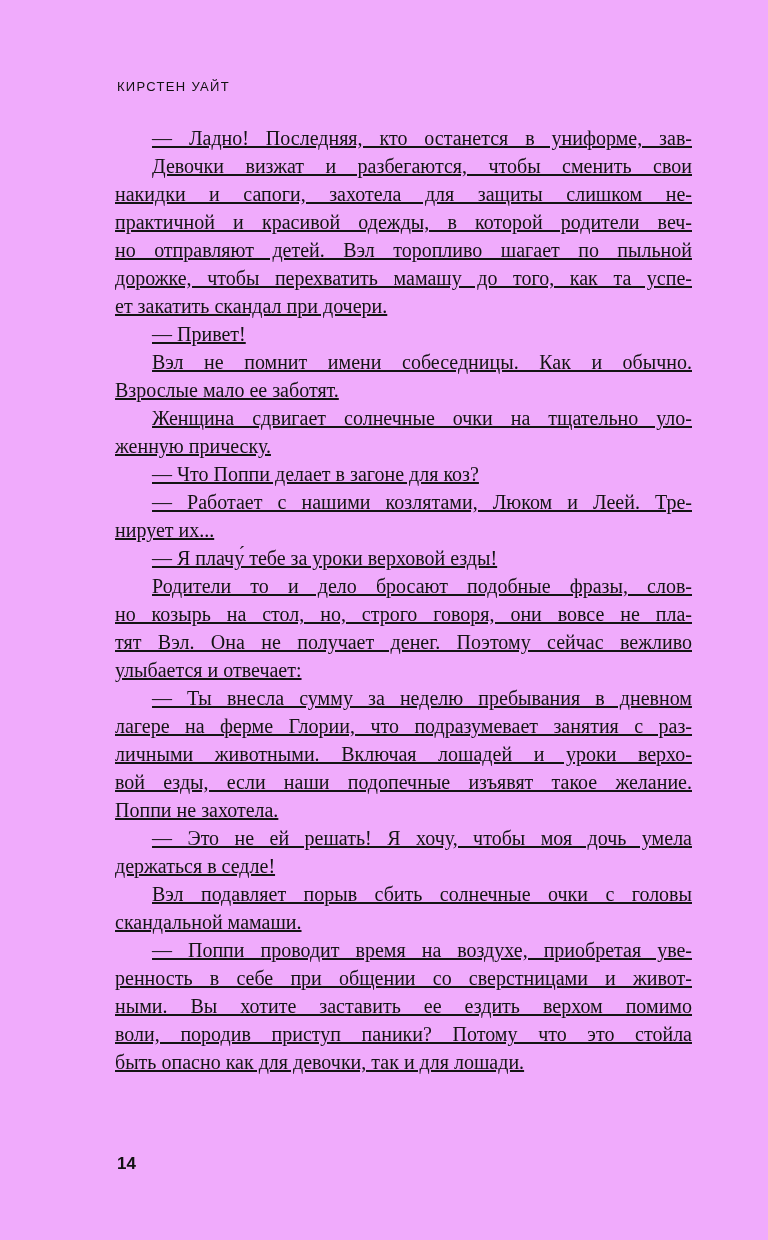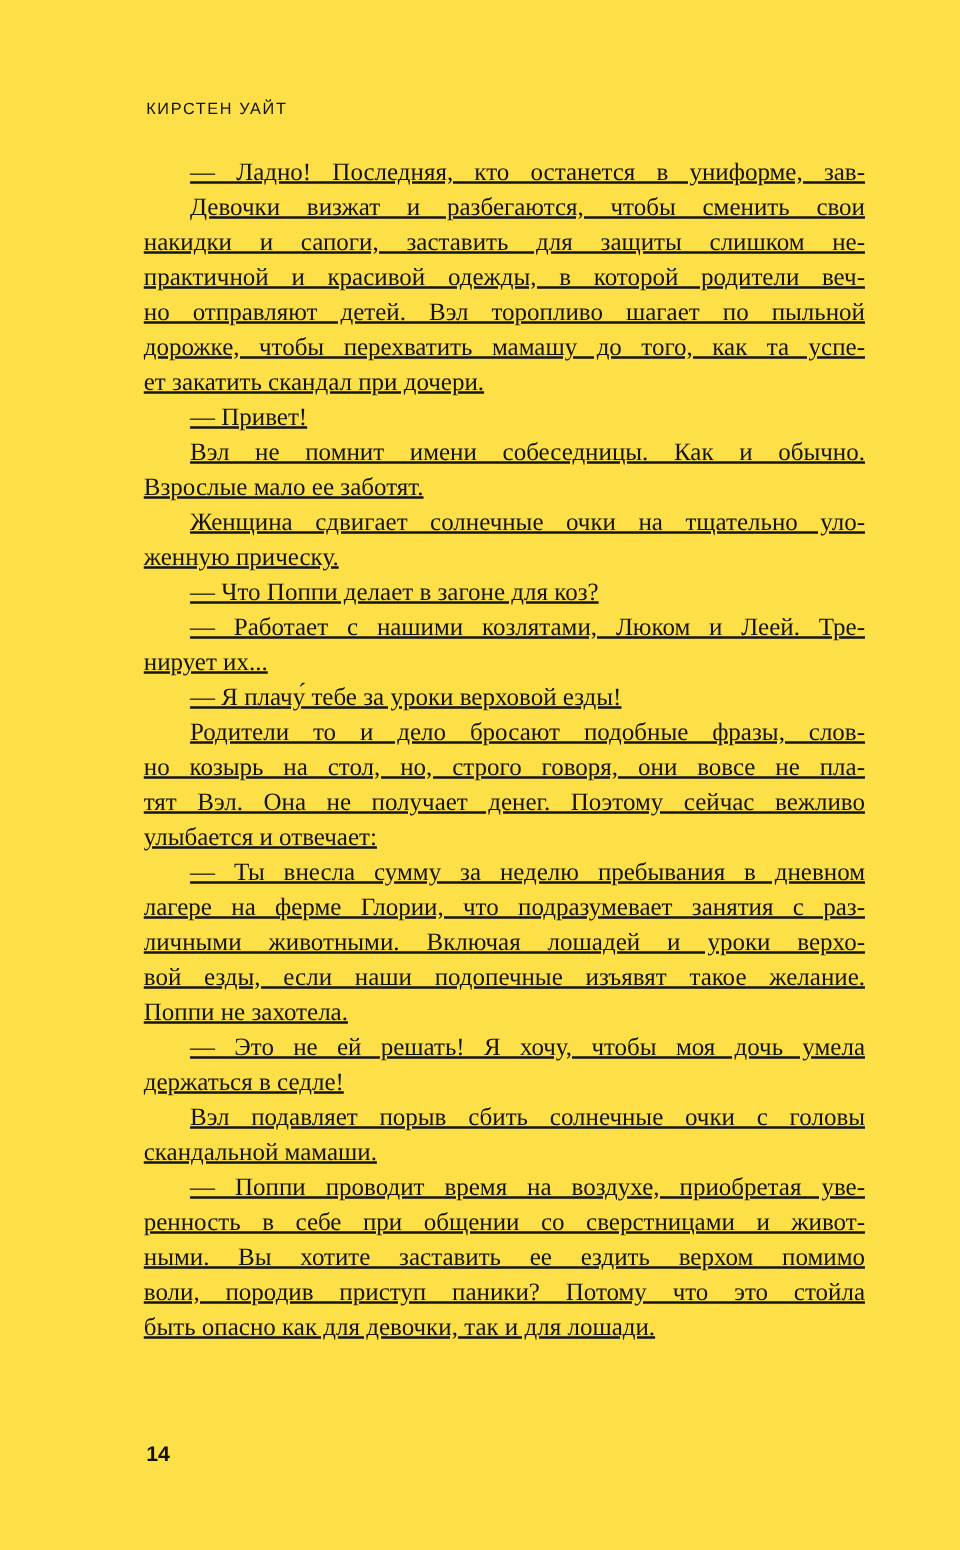--- a/index.html
+++ b/index.html
@@ -6,21 +6,21 @@
   html, body {
     width: 768px;
     height: 1240px;
     background: #ffffff;
     font-family: "Liberation Serif", serif;
   }
   .page {
     position: relative;
     width: 768px;
     height: 1240px;
-    background: #fde047;
+    background: #f0abfc;
     overflow: hidden;
   }
   .running-header {
     position: absolute;
     left: 117px;
     top: 79px;
     font-family: "Liberation Sans", sans-serif;
     font-size: 13px;
     font-weight: 400;
     letter-spacing: 1.3px;
@@ -62,21 +62,21 @@
 
 <div class="page">
   <div class="running-header">КИРСТЕН УАЙТ</div>
 
   <div class="body-text">
       <div class="para">
         <div class="line first">— Ладно! Последняя, кто останется в униформе, зав-</div>
       </div>
       <div class="para">
         <div class="line first">Девочки визжат и разбегаются, чтобы сменить свои</div>
-        <div class="line">накидки и сапоги, заставить для защиты слишком не-</div>
+        <div class="line">накидки и сапоги, захотела для защиты слишком не-</div>
         <div class="line">практичной и красивой одежды, в которой родители веч-</div>
         <div class="line">но отправляют детей. Вэл торопливо шагает по пыльной</div>
         <div class="line">дорожке, чтобы перехватить мамашу до того, как та успе-</div>
         <div class="line last">ет закатить скандал при дочери.</div>
       </div>
       <div class="para">
         <div class="line first last">— Привет!</div>
       </div>
       <div class="para">
         <div class="line first">Вэл не помнит имени собеседницы. Как и обычно.</div>

